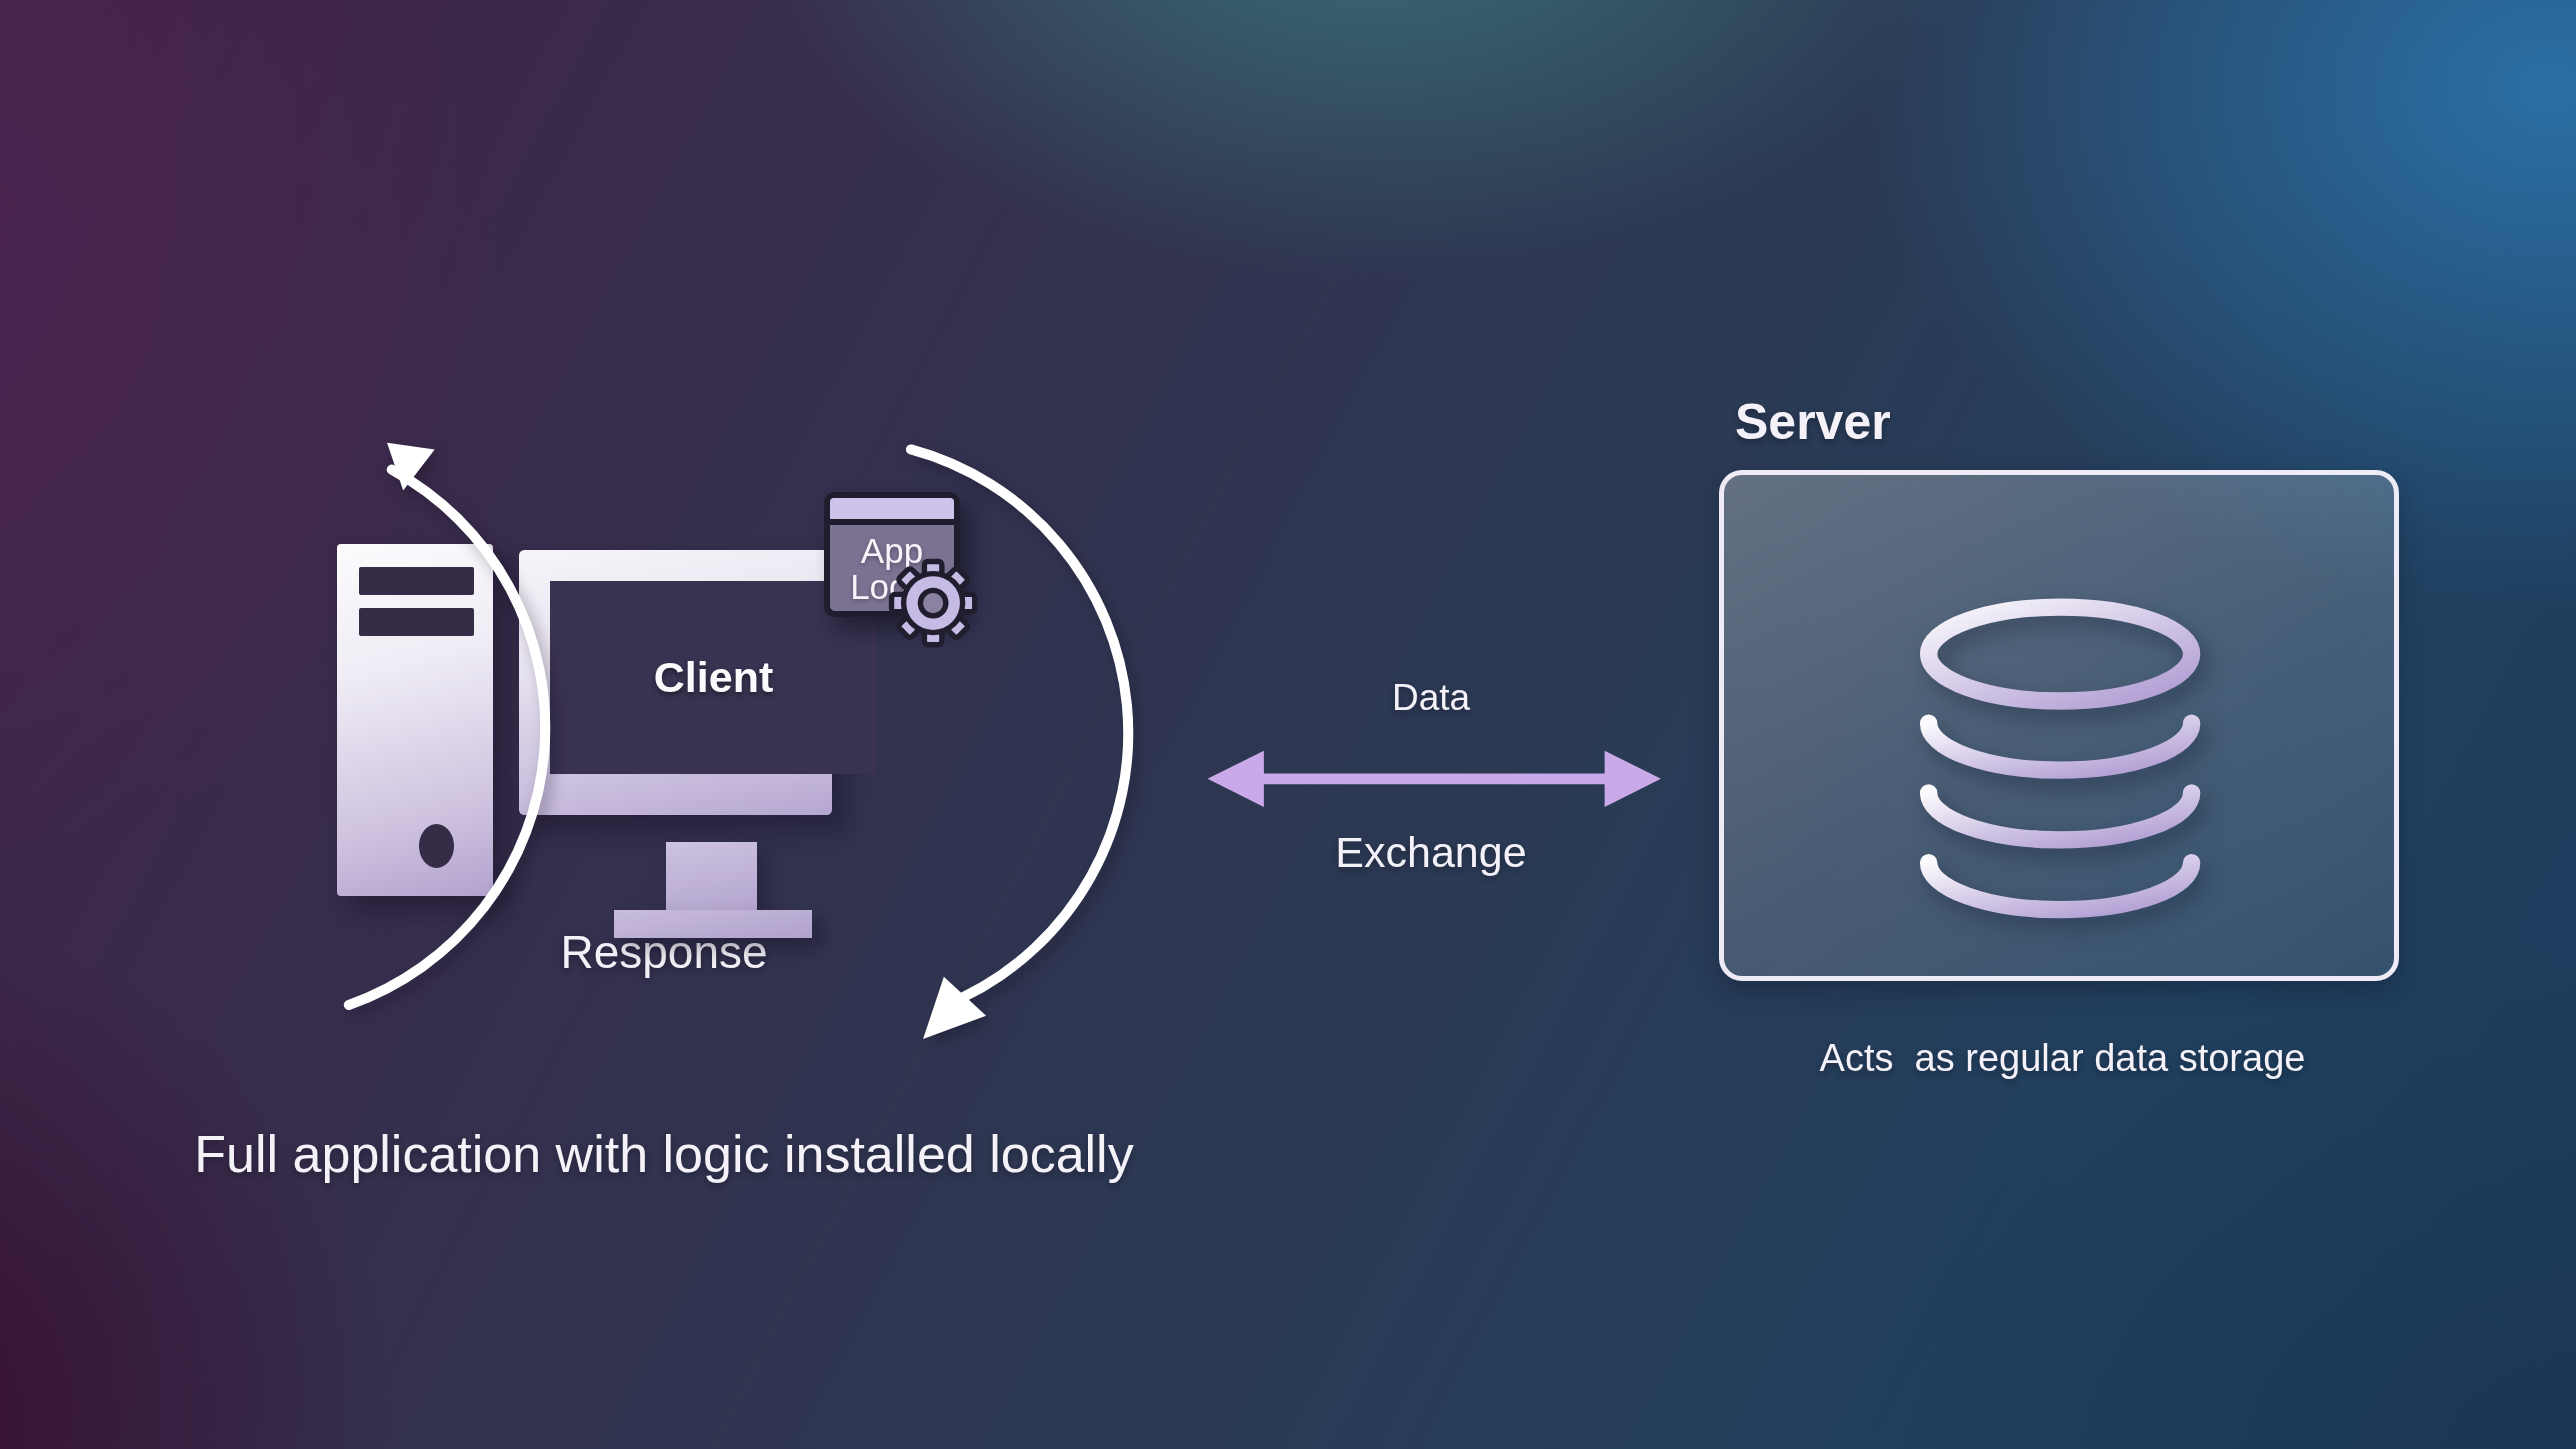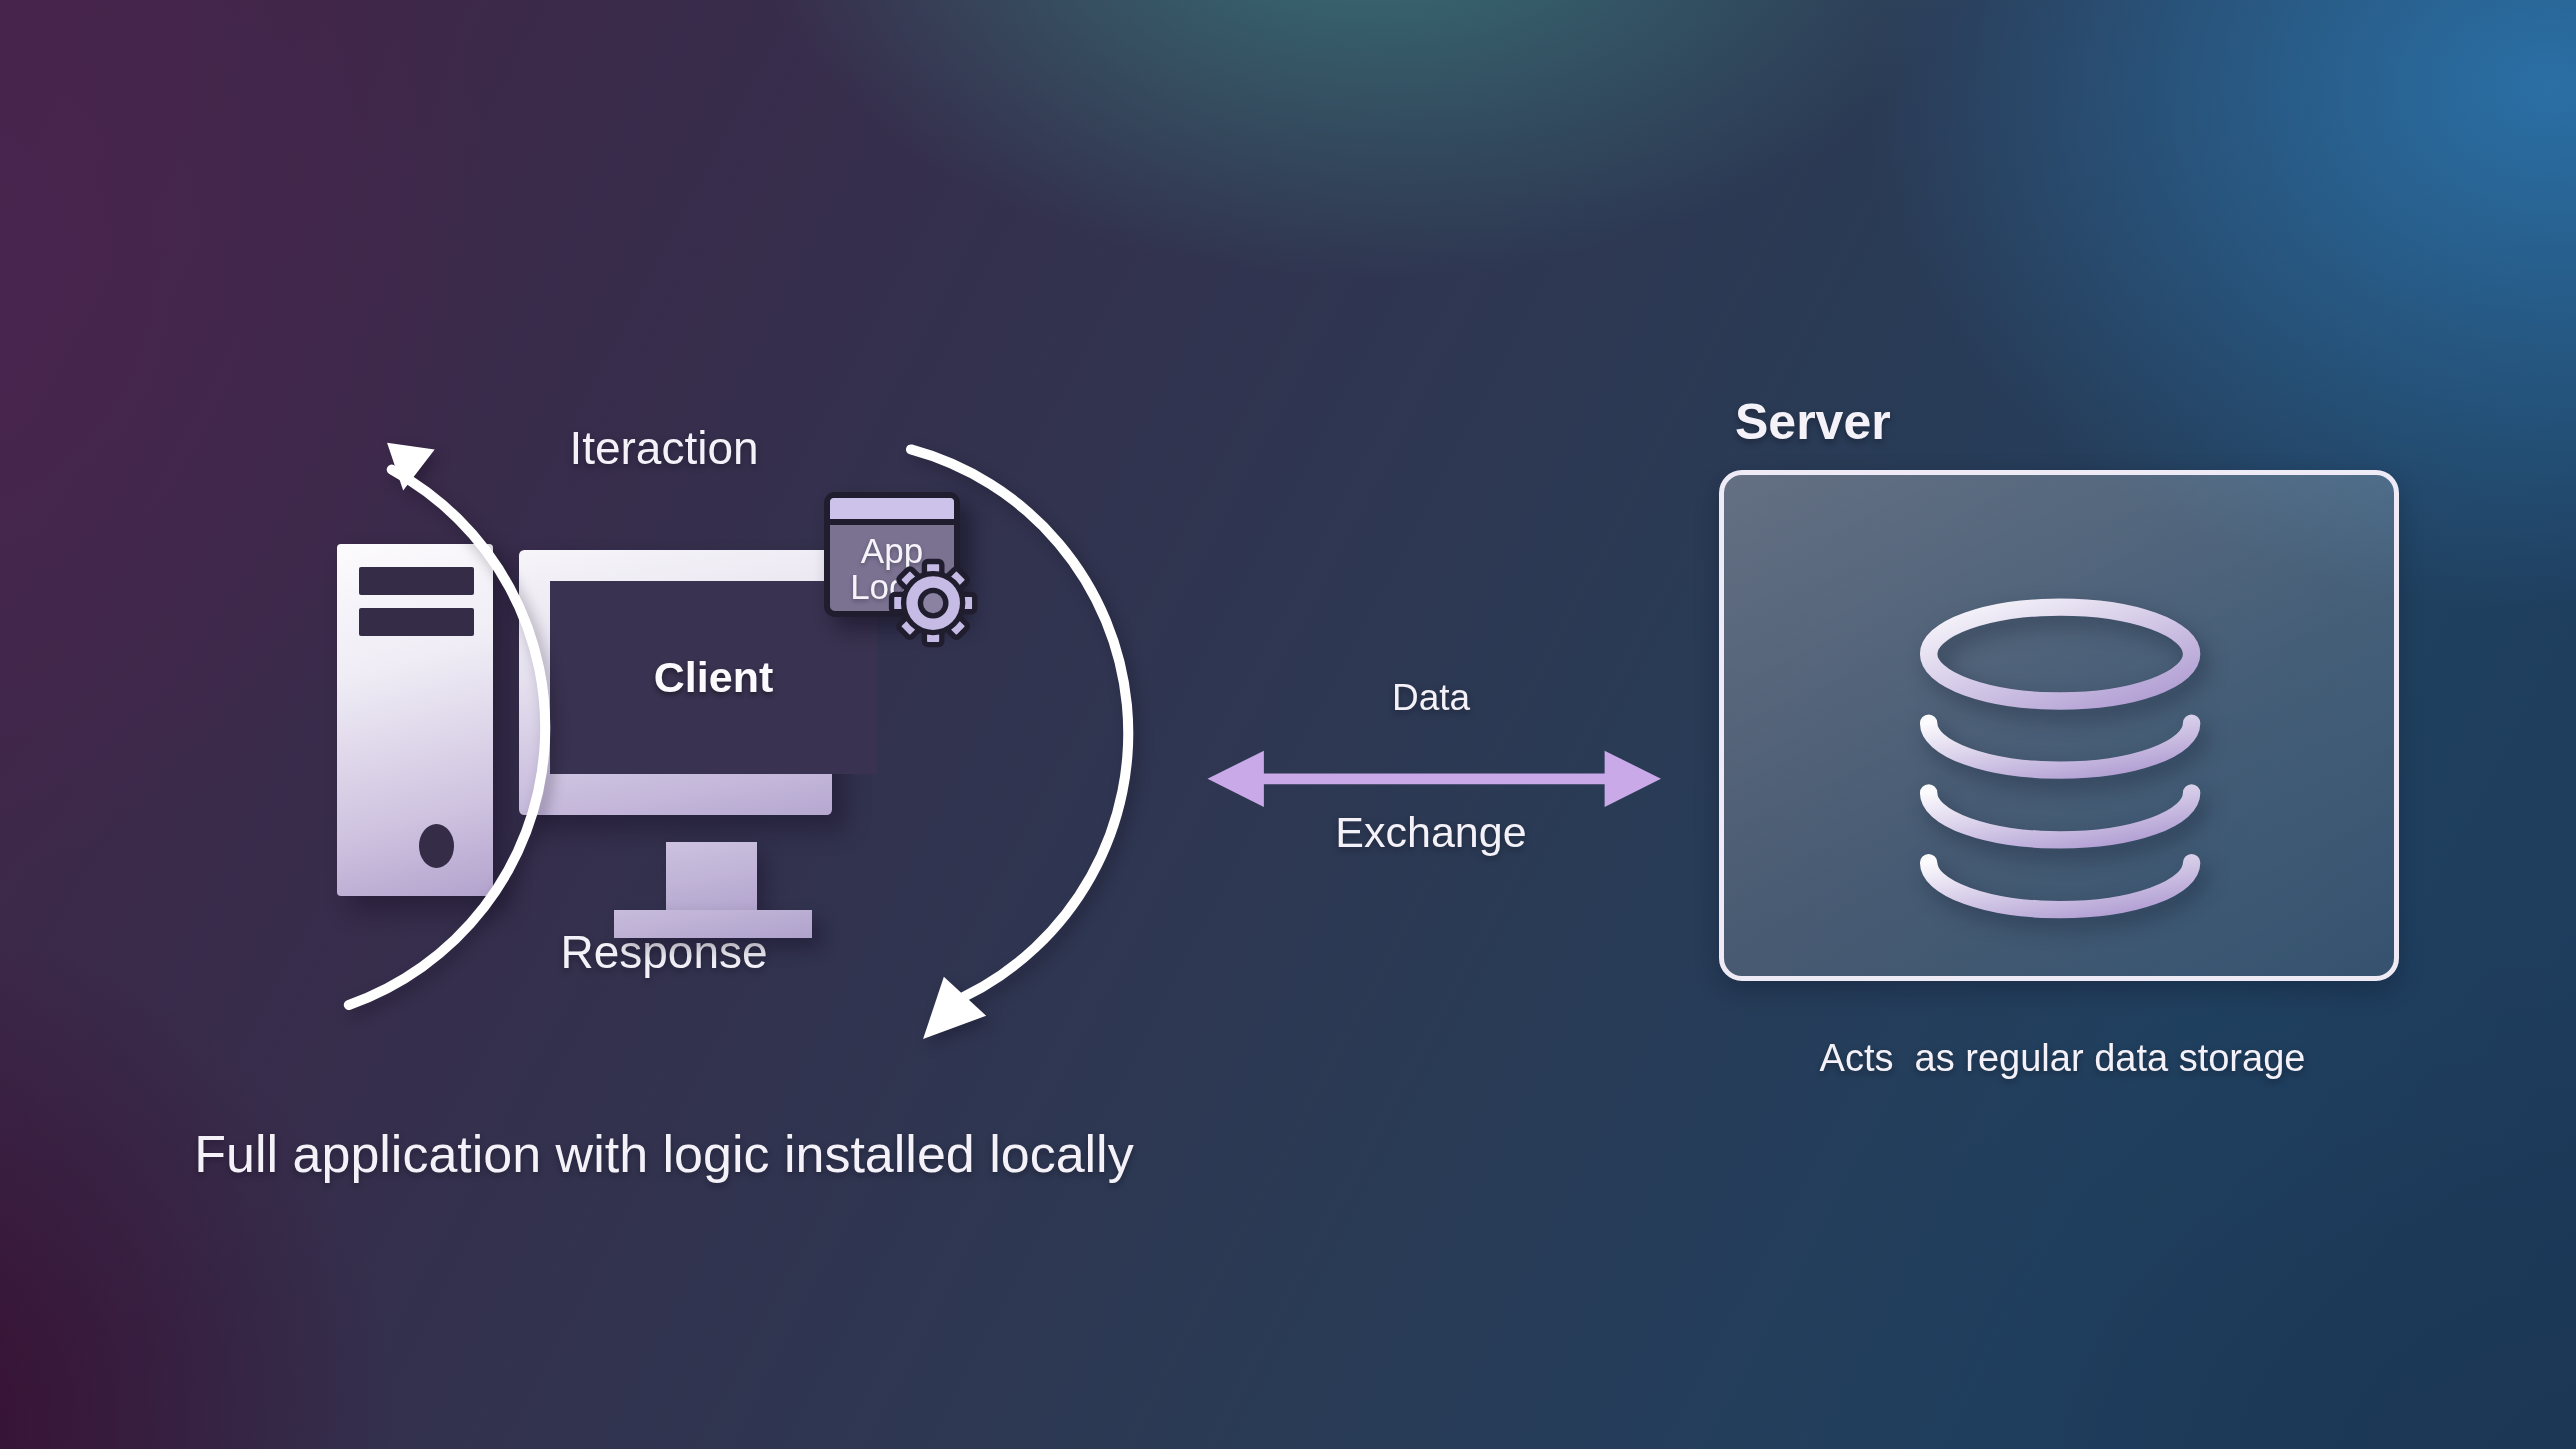--- a/index.html
+++ b/index.html
@@ -22,21 +22,21 @@
   .txt { position: absolute; color: #f4f2f8; text-shadow: 0 2.7px 6.7px rgba(10,8,20,0.35); white-space: pre-wrap; }
   .center { text-align: center; }
 
   .title { left: 0; right: 0; top: 93px; font-size: 94px; font-weight: 800; letter-spacing: 0.7px; color: #f7f6fa; }
 
   .interaction-label { left: 463px; top: 421px;  width: 402px; font-size: 46px; }
   .response-label    { left: 463px; top: 925px; width: 402px; font-size: 46px; }
   .client-caption    { left: 161px; top: 1104px; width: 1006px; font-size: 52px; margin-top: 20px; }
 
   .data-label     { left: 1297px; top: 677px; width: 268px; font-size: 37px; }
-  .exchange-label { left: 1297px; top: 808px; width: 268px; font-size: 43px; }
+  .exchange-label { left: 1297px; top: 828px; width: 268px; font-size: 43px; }
 
   .server-heading { left: 1735px; top: 393px; font-size: 50px; font-weight: 700; }
   .database-label { left: 1860px; top: 553px; width: 402px; font-size: 42px; }
   .server-caption { left: 1717px; top: 1037px; width: 691px; font-size: 38px; }
 
   
   .tower {
     position: absolute; left: 337px; top: 544px; width: 156px; height: 352px;
     border-radius: 4px;
     background: linear-gradient(165deg, #fcfbfd 0%, #efecf5 35%, #cfc3e0 75%, #b2a3cd 100%);
@@ -97,21 +97,20 @@
   .overlay { position: absolute; left: 0; top: 0; width: 2576px; height: 1449px; pointer-events: none; }
   .arc { filter: drop-shadow(8px 10px 10px rgba(12,8,24,0.30)); }
   .db  { filter: drop-shadow(10px 14px 16px rgba(12,18,36,0.35)); }
 </style>
 </head>
 <body>
 
 <div class="canvas">
 
 
-  <div class="txt interaction-label center">Iteraction</div>
   <div class="txt response-label center">Response</div>
   <div class="txt client-caption center">Full application with logic installed locally</div>
 
   <div class="tower">
     <div class="tower-slot slot-1"></div>
     <div class="tower-slot slot-2"></div>
     <div class="tower-power"></div>
   </div>
 
   <div class="monitor">

